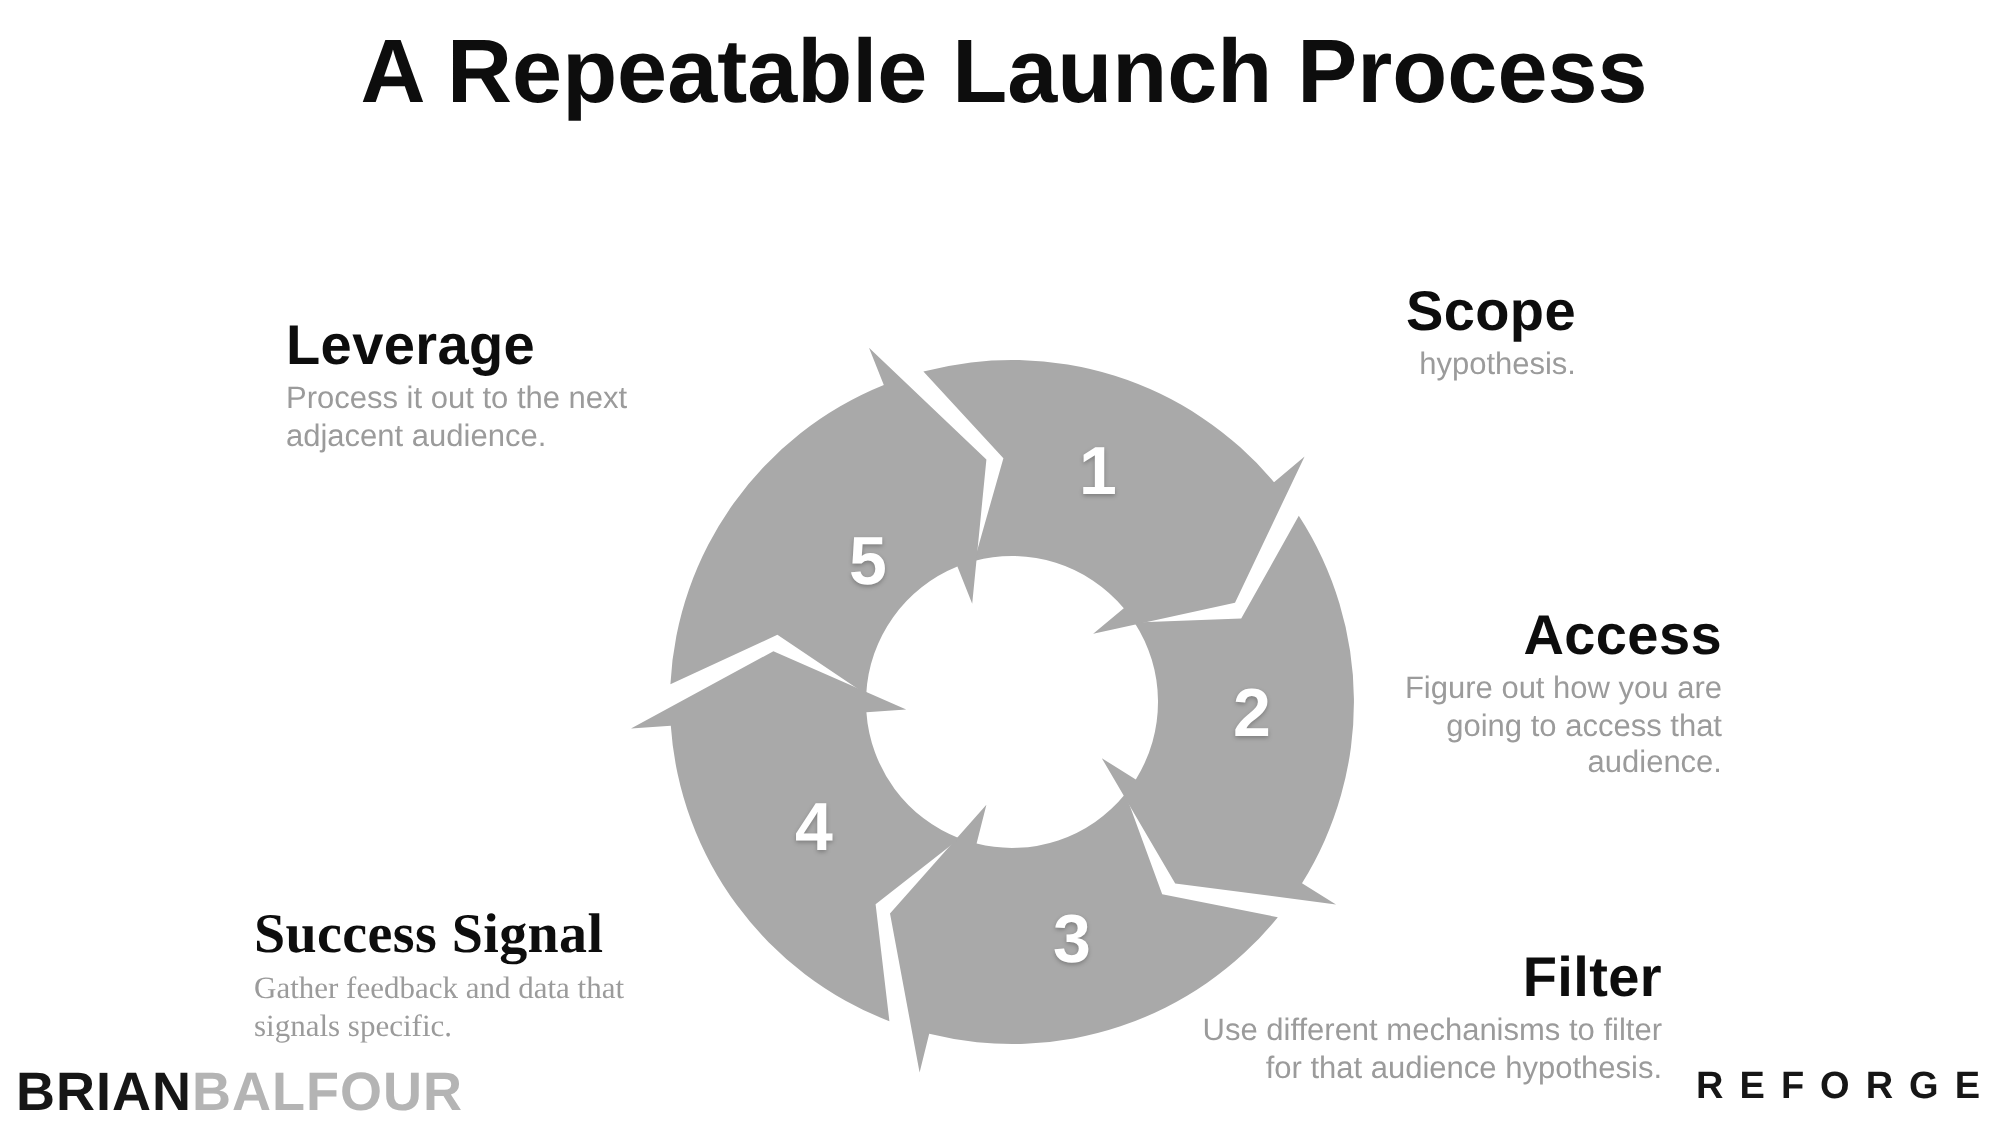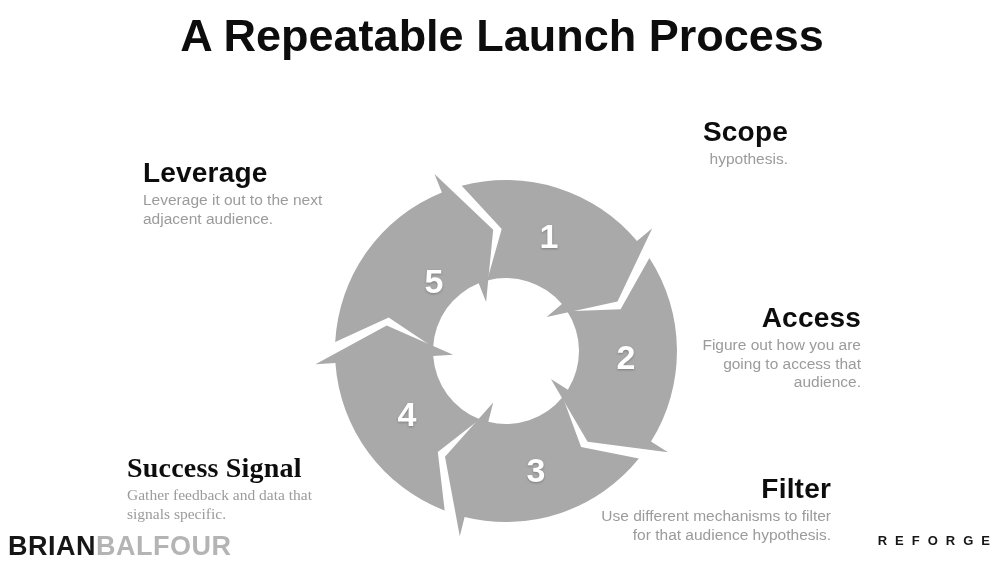--- a/index.html
+++ b/index.html
@@ -47,38 +47,38 @@
     letter-spacing:0.2px;
   }
   .step-label .desc{
     margin-top:3px;
     font-size:15.5px;
     line-height:18.5px;
     color:var(--description,#9b9b9b);
   }
   .align-right{text-align:right;}
   .align-left{text-align:left;}
-  #block-scope   {top:116px; right:216px;}
+  #block-scope   {top:140px; right:216px;}
   #block-access  {top:302px; right:143px;}
   #block-filter  {top:473px; right:173px;}
   #block-success {top:452px; left:127px;font-family:Liberation Serif, serif;}
   #block-leverage{top:157px; left:143px;}
   .brand-left{
     position:absolute;
     left:8px; top:531px;
     font-size:27px;
     font-weight:700;
     letter-spacing:0.5px;
   }
   .brand-left .b-dark{color:var(--brand_dark,#141414);}
   .brand-left .b-light{color:var(--brand_light,#b4b4b4);}
   .brand-right{
     position:absolute;
     right:6px; top:533px;
-    font-size:13px;
+    font-size:19px;
     font-weight:600;
     letter-spacing:8px;
     color:var(--brand_dark,#1f1f1f);
   }
 </style>
 </head>
 <body>
 
 <div class="stage">
 
@@ -129,21 +129,21 @@
     <h2>Success Signal</h2>
     <div class="desc">
       <div>Gather feedback and data that</div>
       <div>signals specific.</div>
     </div>
   </div>
 
   <div class="step-label align-left" id="block-leverage">
     <h2>Leverage</h2>
     <div class="desc">
-      <div>Leverage it out to the next</div>
+      <div>Process it out to the next</div>
       <div>adjacent audience.</div>
     </div>
   </div>
 
   <div class="brand-left"><span class="b-dark">BRIAN</span><span class="b-light">BALFOUR</span></div>
 
   <div class="brand-right">REFORGE</div>
 
 </div>
 

